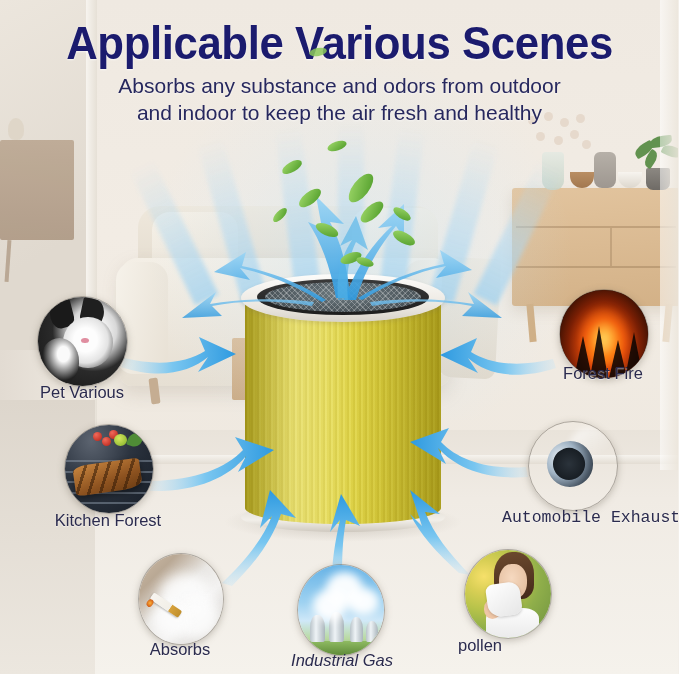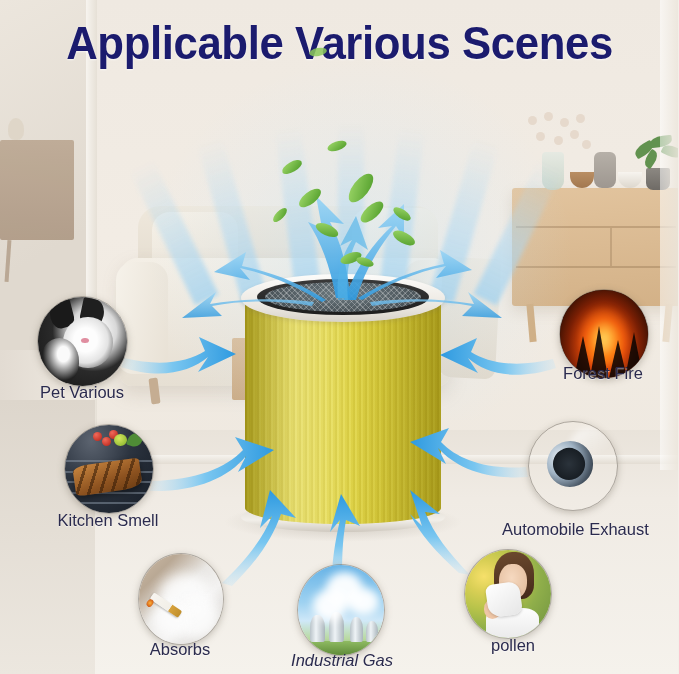--- a/index.html
+++ b/index.html
@@ -289,20 +289,24 @@
       <span class="leafp" style="left:-12px;top:-24px;width:20px;height:11px;transform:rotate(-30deg)"></span>
       <span class="leafp" style="left:4px;top:-32px;width:22px;height:11px;transform:rotate(-6deg)"></span>
       <span class="leafp" style="left:16px;top:-22px;width:20px;height:11px;transform:rotate(26deg)"></span>
       <span class="leafp" style="left:-4px;top:-14px;width:18px;height:10px;transform:rotate(-56deg)"></span>
     </div>
     <div class="curtain"></div>
     <div class="haze"></div>
   </div>
 
   <div class="title">Applicable Various Scenes</div>
+  <div class="subtitle">
+    <span>Absorbs any substance and odors from outdoor</span>
+    <span>and indoor to keep the air fresh and healthy</span>
+  </div>
 
   <div class="airflow">
     <div class="beam" style="left:14px;height:150px;transform:rotate(-26deg);transform-origin:bottom center;"></div>
     <div class="beam" style="left:62px;height:164px;transform:rotate(-16deg);transform-origin:bottom center;"></div>
     <div class="beam" style="left:116px;height:172px;transform:rotate(-7deg);transform-origin:bottom center;"></div>
     <div class="beam" style="left:158px;height:176px;"></div>
     <div class="beam" style="left:198px;height:172px;transform:rotate(7deg);transform-origin:bottom center;"></div>
     <div class="beam" style="left:248px;height:164px;transform:rotate(16deg);transform-origin:bottom center;"></div>
     <div class="beam" style="left:292px;height:150px;transform:rotate(26deg);transform-origin:bottom center;"></div>
   </div>
@@ -421,32 +425,32 @@
         <span class="grill-bar" style="top:76%"></span>
         <span class="grill-bar" style="top:88%"></span>
         <span class="steak"></span>
         <span class="tomato" style="left:32%;top:8%"></span>
         <span class="tomato" style="left:42%;top:14%"></span>
         <span class="tomato" style="left:50%;top:6%"></span>
         <span class="lime"></span>
         <span class="herb"></span>
       </div>
     </div>
-    <div class="blabel" style="left:43px;top:511px;width:130px;">Kitchen Smell</div>
+    <div class="blabel" style="left:43px;top:511px;width:130px;">Kitchen Forest</div>
   </div>
 
   <div class="bubble">
     <div class="circ" style="left:528px;top:421px;width:88px;height:88px;">
       <div class="ph ph-pipe">
         <span class="pipe-sheen"></span>
         <span class="pipe-outer"></span>
         <span class="pipe-inner"></span>
       </div>
     </div>
-    <div class="blabel" style="left:502px;top:520px;width:142px;">Automobile Exhaust</div>
+    <div class="blabel" style="left:502px;top:508px;width:142px;font-family:Liberation Mono, monospace;">Automobile Exhaust</div>
   </div>
 
   <div class="bubble">
     <div class="circ" style="left:138px;top:553px;width:84px;height:90px;">
       <div class="ph ph-smoke">
         <span class="smoke-puff" style="left:24%;top:22%;width:62%;height:52%"></span>
         <span class="smoke-puff" style="left:42%;top:48%;width:54%;height:46%"></span>
         <span class="smoke-puff" style="left:14%;top:52%;width:46%;height:40%"></span>
         <span class="cigarette"></span>
         <span class="cig-ember"></span>
@@ -474,16 +478,16 @@
   <div class="bubble">
     <div class="circ" style="left:464px;top:549px;width:86px;height:88px;">
       <div class="ph ph-pollen">
         <span class="poll-hair"></span>
         <span class="poll-shirt"></span>
         <span class="poll-face"></span>
         <span class="poll-hand"></span>
         <span class="poll-tissue"></span>
       </div>
     </div>
-    <div class="blabel" style="left:453px;top:636px;width:120px;">pollen</div>
+    <div class="blabel" style="left:420px;top:636px;width:120px;">pollen</div>
   </div>
 
 </div>
 
 </body></html>

